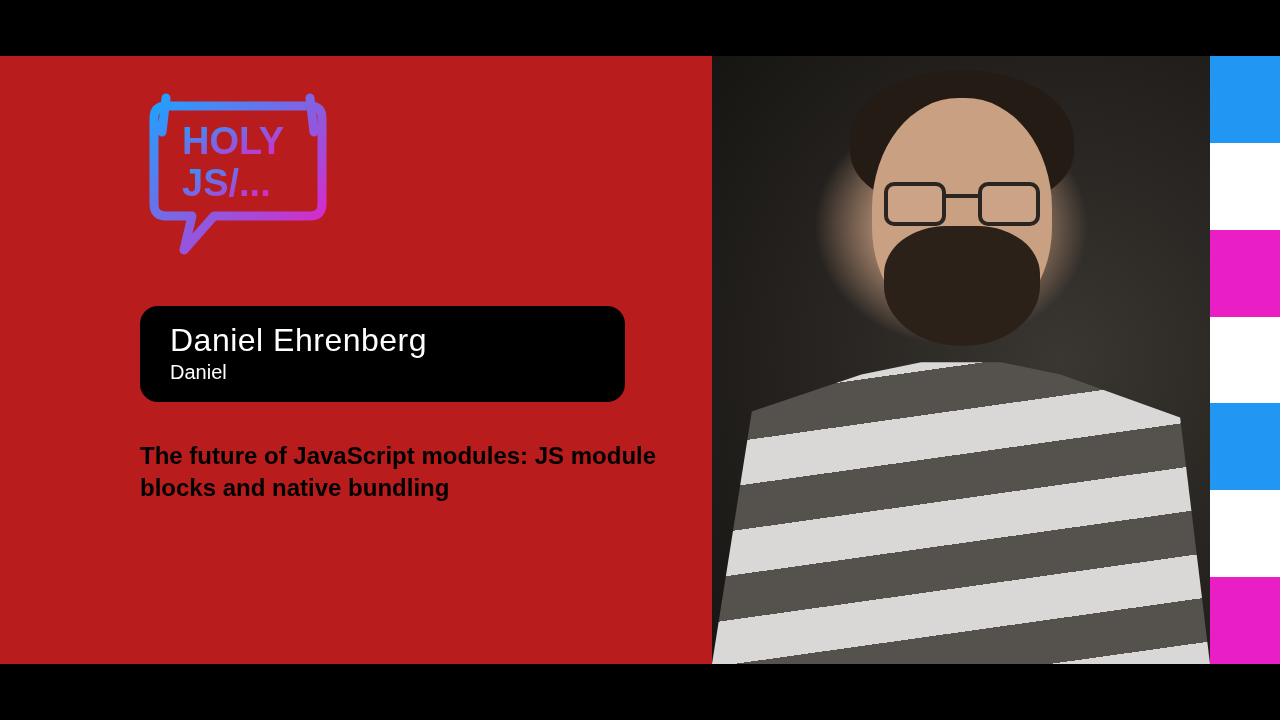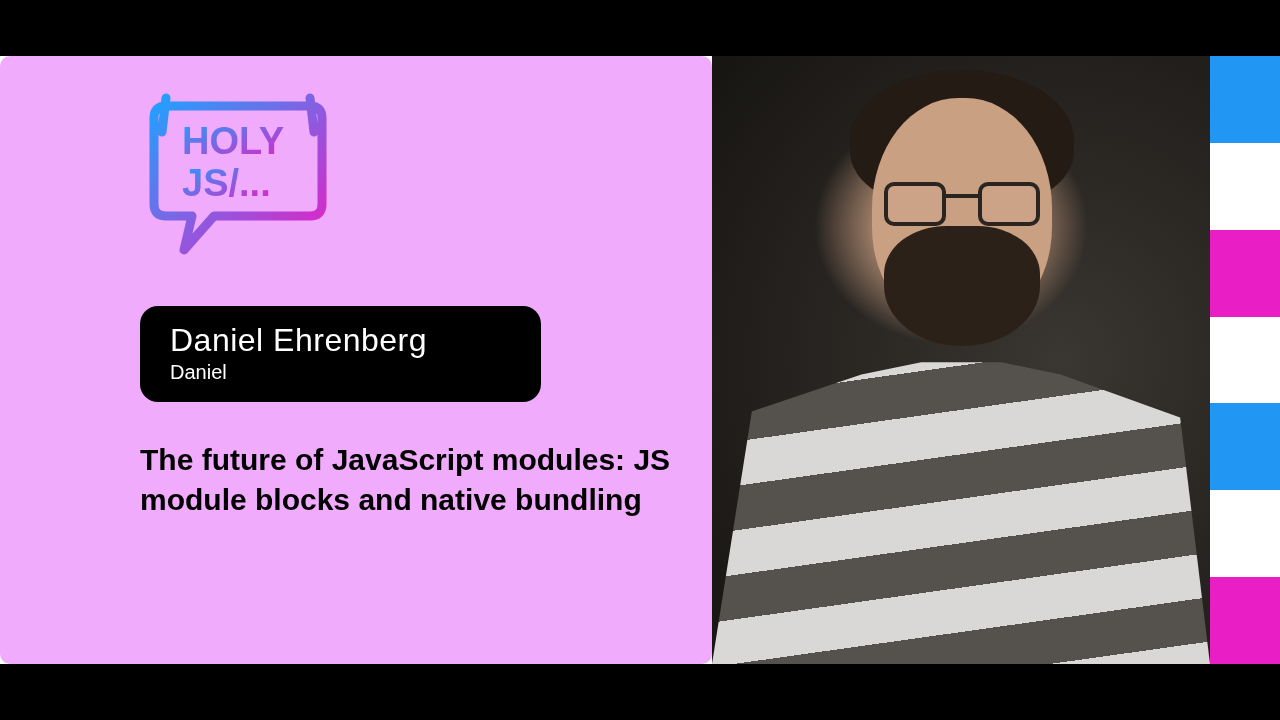--- a/index.html
+++ b/index.html
@@ -15,53 +15,52 @@
     position: absolute;
     top: 56px;
     left: 0;
     width: 1280px;
     height: 608px;
     background: #fff;
     display: flex;
   }
   .left-panel {
     flex: 0 0 712px;
-    background: #f0abfc;
+    background: #b91c1c;
     padding: 30px 12px 0 0;
     position: relative;
-    border-radius: 10px;
   }
   .logo-wrap {
     margin-left: 140px;
     margin-top: 6px;
   }
   .name-box {
     margin-left: 140px;
     margin-top: 40px;
     background: #000;
     color: #fff;
     border-radius: 18px;
     padding: 16px 30px 18px 30px;
-    width: 401px;
+    width: 485px;
   }
   .speaker-name {
     font-size: 32px;
     font-weight: 400;
     letter-spacing: 0.5px;
     line-height: 1.15;
   }
   .speaker-company {
     font-size: 20px;
     font-weight: 400;
     margin-top: 2px;
   }
   .talk-title {
     margin-left: 140px;
     margin-top: 38px;
-    font-size: 30px;
+    font-size: 24px;
     font-weight: 700;
     color: #000;
     line-height: 1.35;
     max-width: 540px;
   }
   .photo-panel {
     flex: 0 0 498px;
     background: #2a2724;
     position: relative;
     overflow: hidden;

